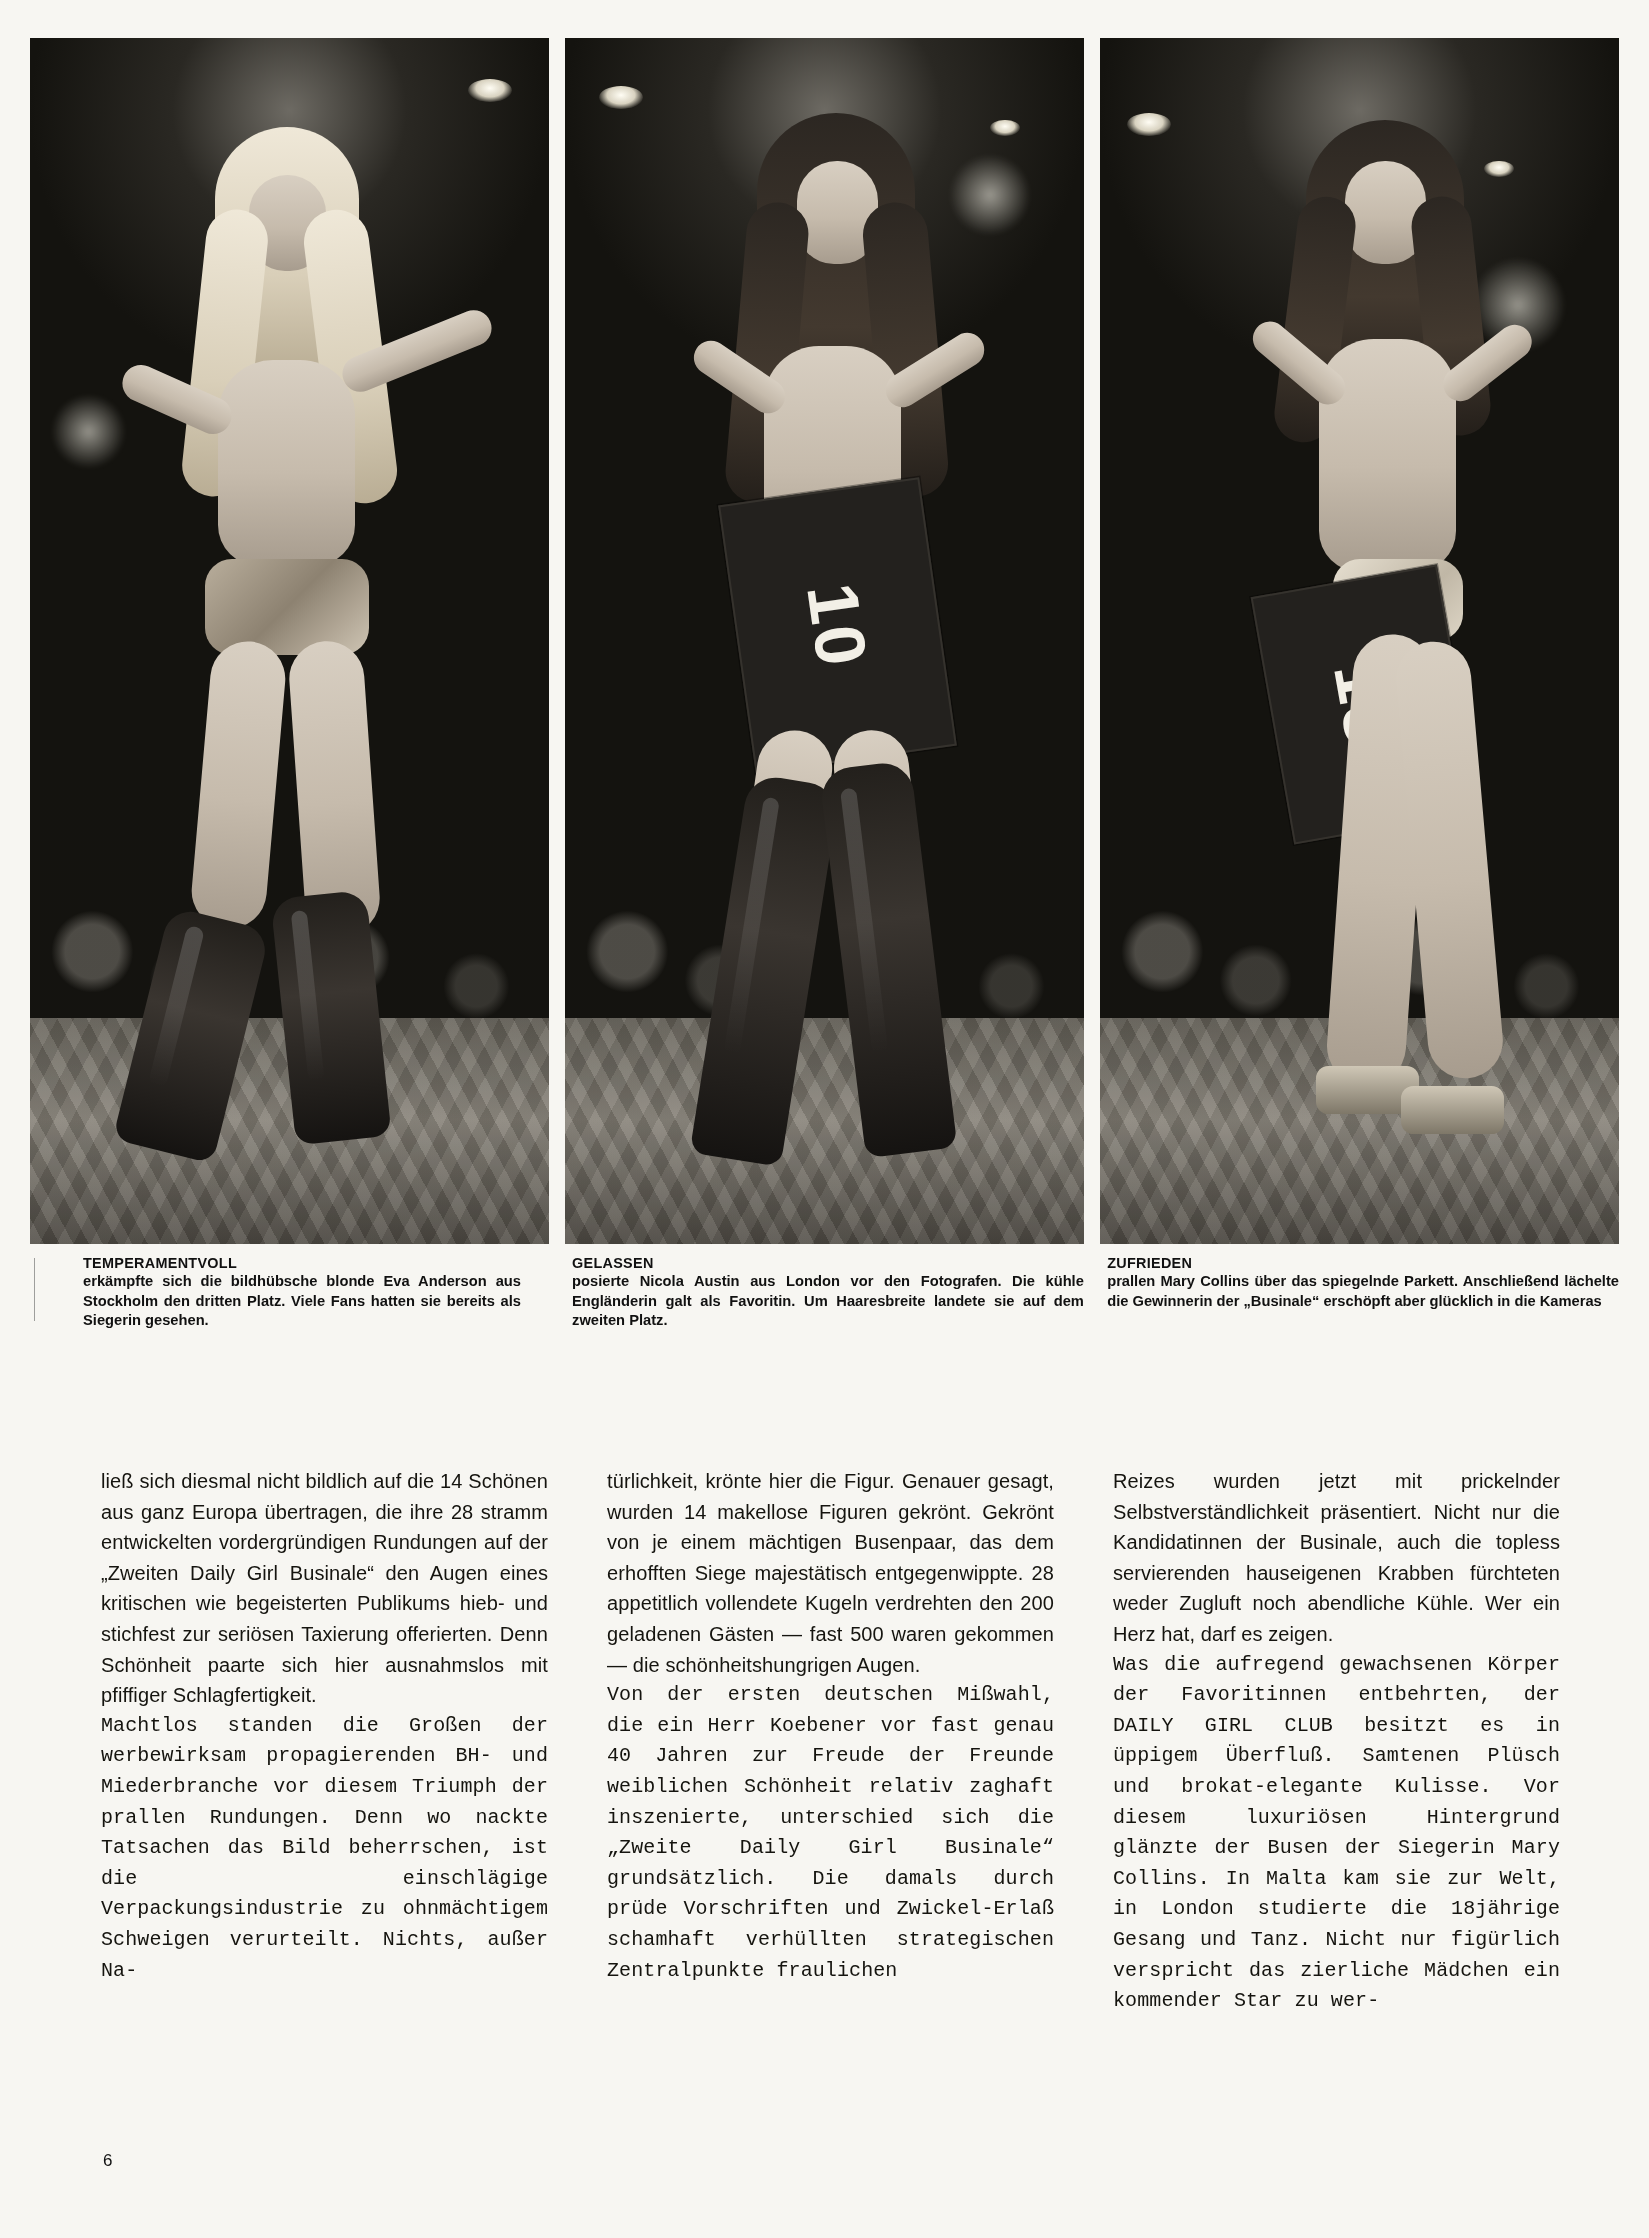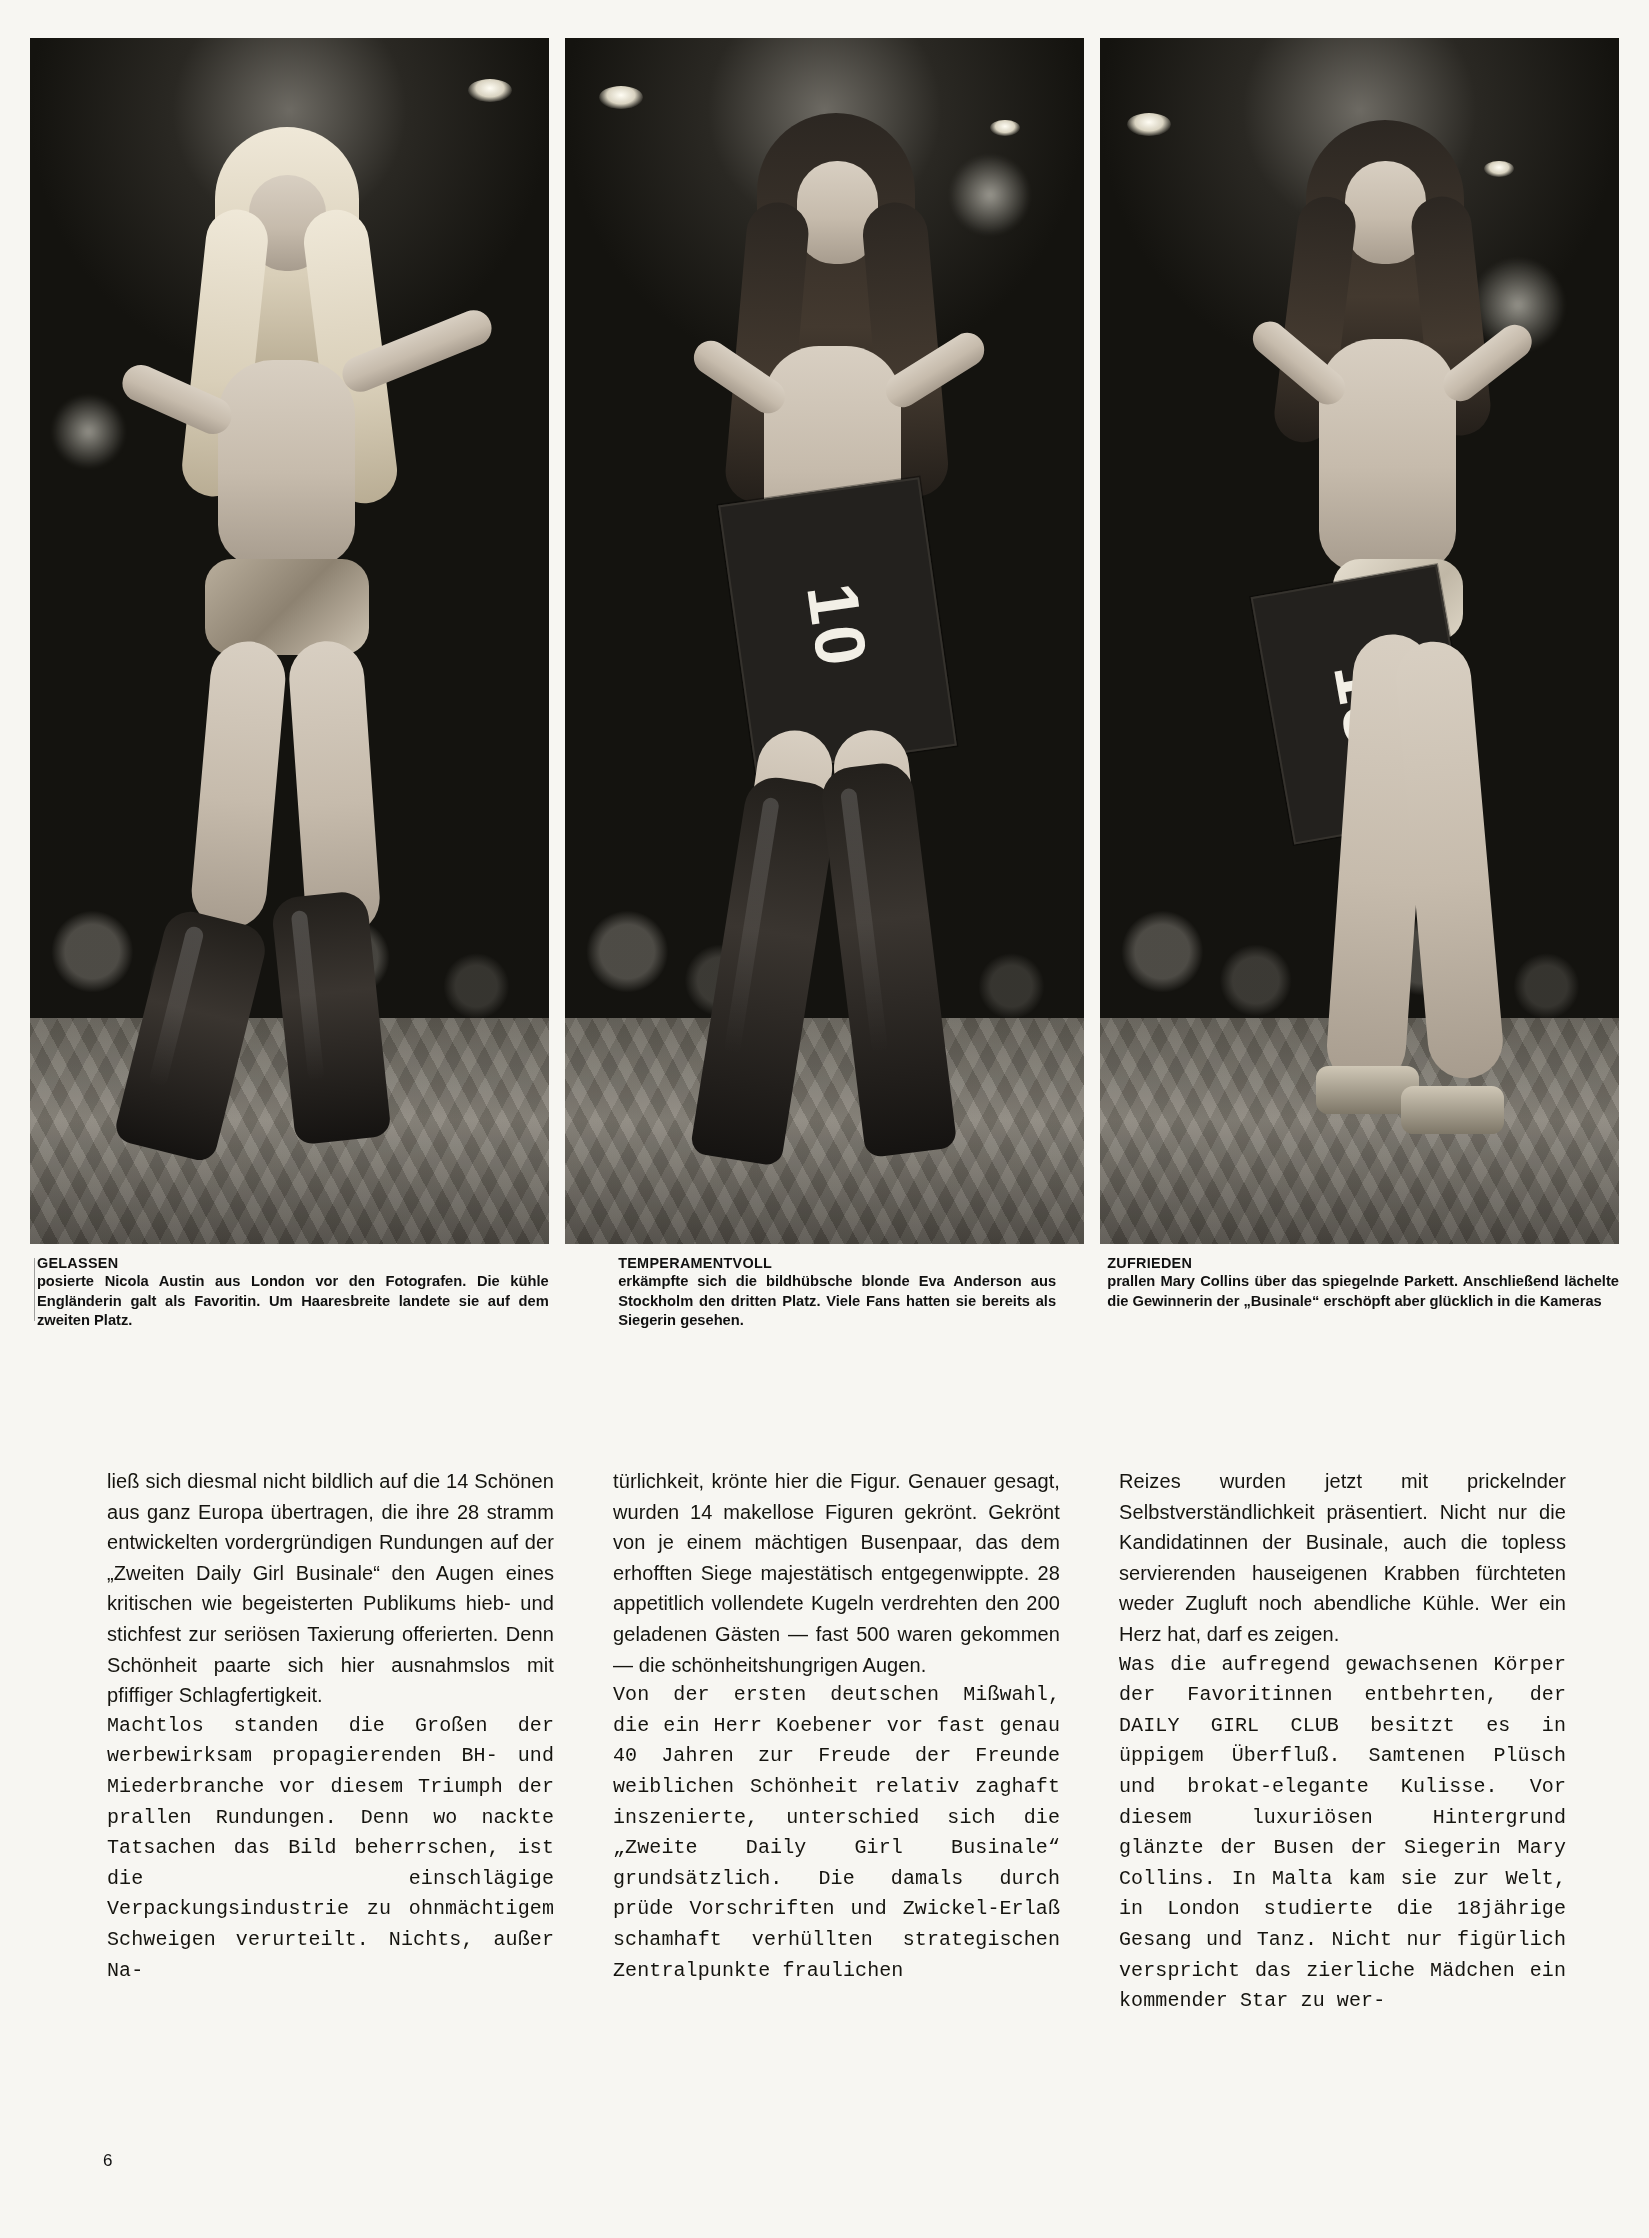--- a/index.html
+++ b/index.html
@@ -161,21 +161,21 @@
     width: 1.4px;
     height: 63px;
     background: #555;
     opacity: .55;
   }
 
   
   .body-cols {
     position: absolute;
     top: 1466px;
-    left: 107px;
+    left: 101px;
     width: 1459px;
     display: flex;
     gap: 59px;
   }
   .col {
     width: 447px;
     font-size: 20px;
     line-height: 1.53;
     text-align: justify;
     color: #15140f;
@@ -273,27 +273,27 @@
       </div>
       <div class="figure skin" style="top:596px; left:240px; width:79px; height:452px; border-radius:40px; transform:rotate(4deg);"></div>
       <div class="figure skin" style="top:603px; left:312px; width:75px; height:438px; border-radius:38px; transform:rotate(-5deg);"></div>
       <div class="figure" style="top:1028px; left:216px; width:103px; height:48px; border-radius:12.3px; background:linear-gradient(180deg,#cfc7b6,#7e7768);"></div>
       <div class="figure" style="top:1048px; left:301px; width:103px; height:48px; border-radius:12.3px; background:linear-gradient(180deg,#cfc7b6,#7e7768);"></div>
     </div>
   </div>
 
   <div class="rule"></div>
   <div class="caption-row">
+    <div class="caption c1">
+      <p class="kicker">TEMPERAMENTVOLL</p>
+      <p class="ctext">erkämpfte sich die bildhübsche blonde Eva Anderson aus Stockholm den dritten Platz. Viele Fans hatten sie bereits als Siegerin gesehen.</p>
+    </div>
     <div class="caption">
       <p class="kicker">GELASSEN</p>
       <p class="ctext">posierte Nicola Austin aus London vor den Fotografen. Die kühle Engländerin galt als Favoritin. Um Haaresbreite landete sie auf dem zweiten Platz.</p>
-    </div>
-    <div class="caption c1">
-      <p class="kicker">TEMPERAMENTVOLL</p>
-      <p class="ctext">erkämpfte sich die bildhübsche blonde Eva Anderson aus Stockholm den dritten Platz. Viele Fans hatten sie bereits als Siegerin gesehen.</p>
     </div>
     <div class="caption">
       <p class="kicker">ZUFRIEDEN</p>
       <p class="ctext">prallen Mary Collins über das spiegelnde Parkett. Anschließend lächelte die Gewinnerin der „Businale“ erschöpft aber glücklich in die Kameras</p>
     </div>
   </div>
 
   <div class="body-cols">
     <div class="col">
       <p>ließ sich diesmal nicht bildlich auf die 14 Schönen aus ganz Europa übertragen, die ihre 28 stramm entwickelten vordergründigen Rundungen auf der „Zweiten Daily Girl Businale“ den Augen eines kritischen wie begeisterten Publikums hieb- und stichfest zur seriösen Taxierung offerierten. Denn Schönheit paarte sich hier ausnahmslos mit pfiffiger Schlagfertigkeit.</p>

